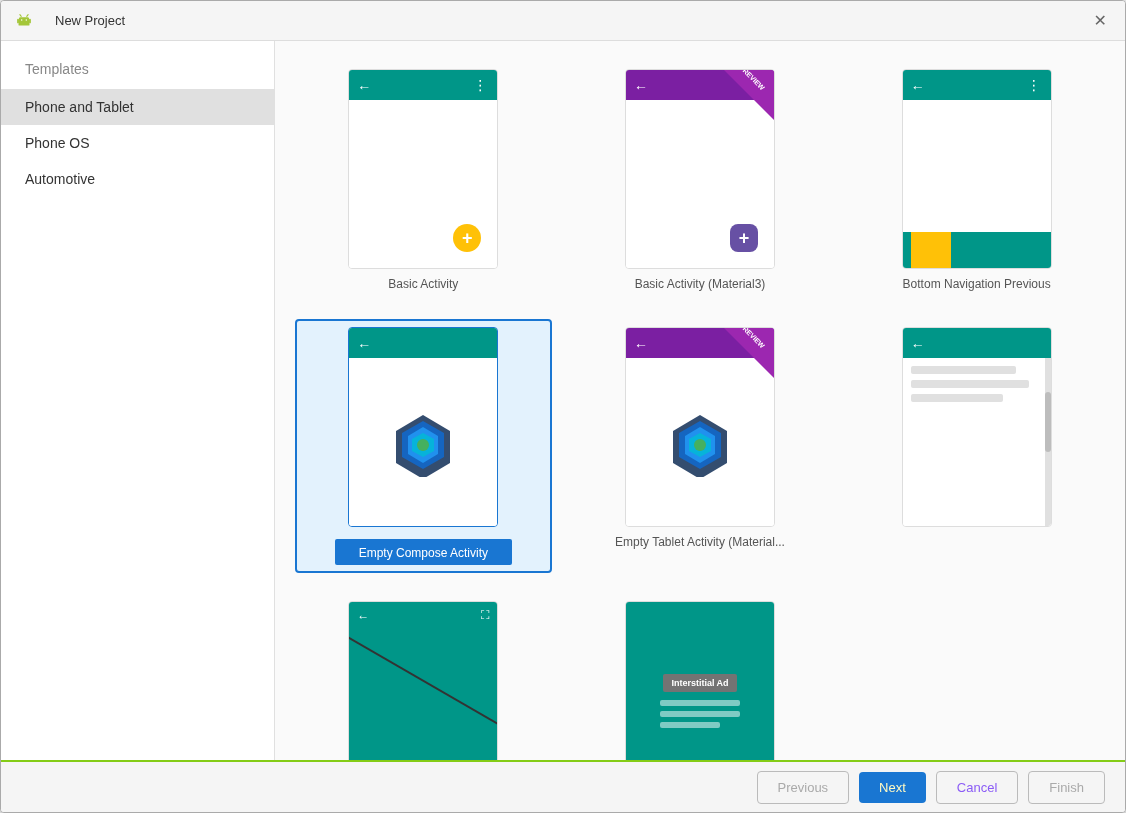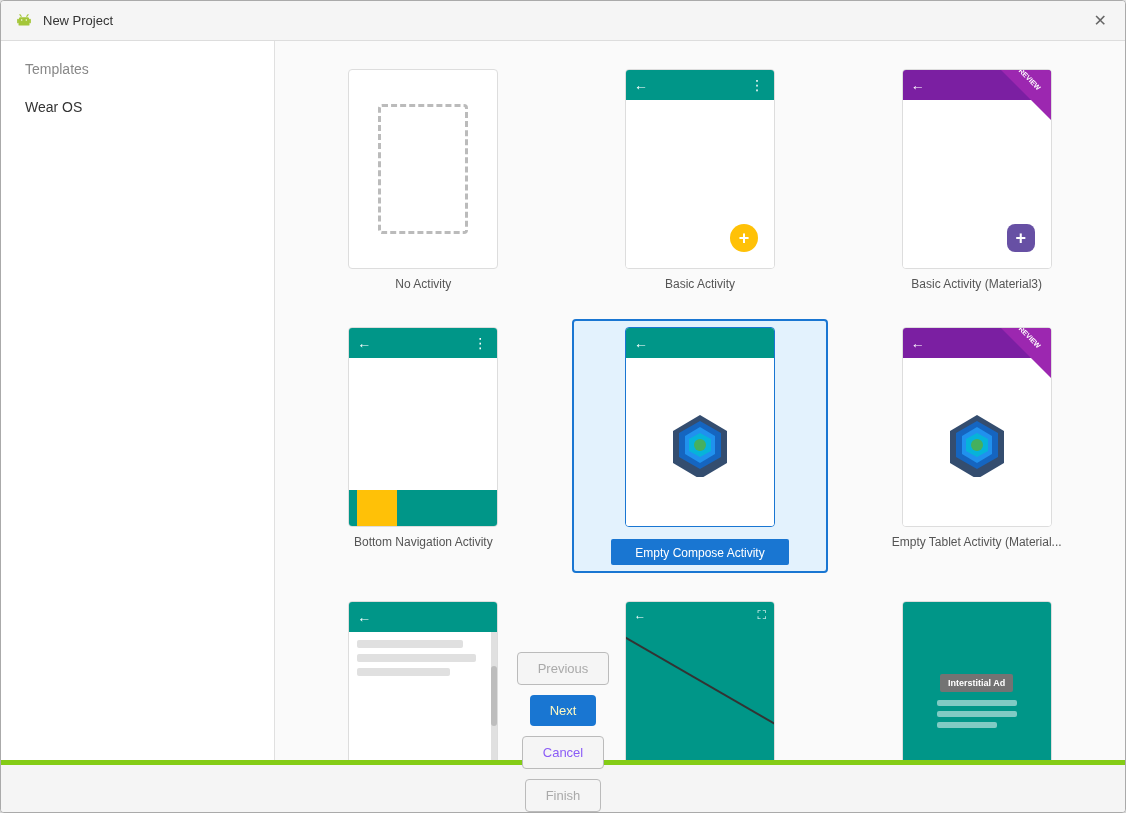--- a/index.html
+++ b/index.html
@@ -28,21 +28,21 @@
       justify-content: space-between;
       background: #f5f5f5;
       border-bottom: 1px solid #ddd;
       padding: 0 12px;
       height: 40px;
       flex-shrink: 0;
     }
     .title-bar-left {
       display: flex;
       align-items: center;
-      gap: 8px;
+      gap: 20px;
     }
     .android-icon {
       width: 22px;
       height: 22px;
     }
     .title-text {
       font-size: 13px;
       color: #333;
       font-weight: 500;
     }
@@ -239,29 +239,28 @@
     
     .android-logo-container {
       display: flex;
       align-items: center;
       justify-content: center;
       height: 100%;
     }
     
     .bottom-bar {
       height: 52px;
-      border-top: 5px solid #84cc16;
+      border-top: 2px solid #84cc16;
       background: #f5f5f5;
       display: flex;
       align-items: center;
       justify-content: flex-end;
       padding: 0 20px;
       gap: 10px;
       flex-shrink: 0;
-      flex-direction: column;
     }
     .btn {
       padding: 8px 20px;
       border-radius: 4px;
       font-size: 13px;
       cursor: pointer;
       border: 1px solid #bbb;
       background: #f5f5f5;
       color: #8b5cf6;
     }
@@ -376,36 +375,34 @@
       </svg>
       <span class="title-text">New Project</span>
     </div>
     <button class="close-btn">✕</button>
   </div>
 
   <div class="main-content">
 
     <div class="sidebar">
       <div class="sidebar-header">Templates</div>
+      <div class="sidebar-item active">
+        <span>Phone and Tablet</span>
+      </div>
       <div class="sidebar-item">
-        <span>Wear OS</span>
+        <span>Phone OS</span>
+      </div>
+      <div class="sidebar-item">
+        <span>Automotive</span>
       </div>
     </div>
 
     <div class="content-area">
       <div class="templates-grid">
 
-        <div class="template-item">
-          <div class="template-preview">
-            <div class="no-activity-preview">
-              <div class="dashed-rect"></div>
-            </div>
-          </div>
-          <span class="template-name">No Activity</span>
-        </div>
 
         <div class="template-item">
           <div class="template-preview">
             <div class="phone-mockup">
               <div class="phone-toolbar">
                 <span class="phone-toolbar-back">←</span>
                 <span class="phone-toolbar-dots">⋮</span>
               </div>
               <div class="phone-body">
                 <div class="fab-button">+</div>
@@ -441,21 +438,21 @@
                 <span class="phone-toolbar-dots">⋮</span>
               </div>
               <div class="phone-body" style="flex:1;"></div>
               <div class="bottom-nav">
                 <div class="bottom-nav-highlight"></div>
                 <div style="width:40px;height:100%;background:#009688;"></div>
                 <div style="width:40px;height:100%;background:#009688;"></div>
               </div>
             </div>
           </div>
-          <span class="template-name">Bottom Navigation Activity</span>
+          <span class="template-name">Bottom Navigation Previous</span>
         </div>
 
         <div class="template-item selected">
           <div class="template-preview" style="border-color:#1976d2;">
             <div class="phone-mockup">
               <div class="phone-toolbar">
                 <span class="phone-toolbar-back">←</span>
               </div>
               <div class="phone-body">
                 <div class="android-logo-container">

